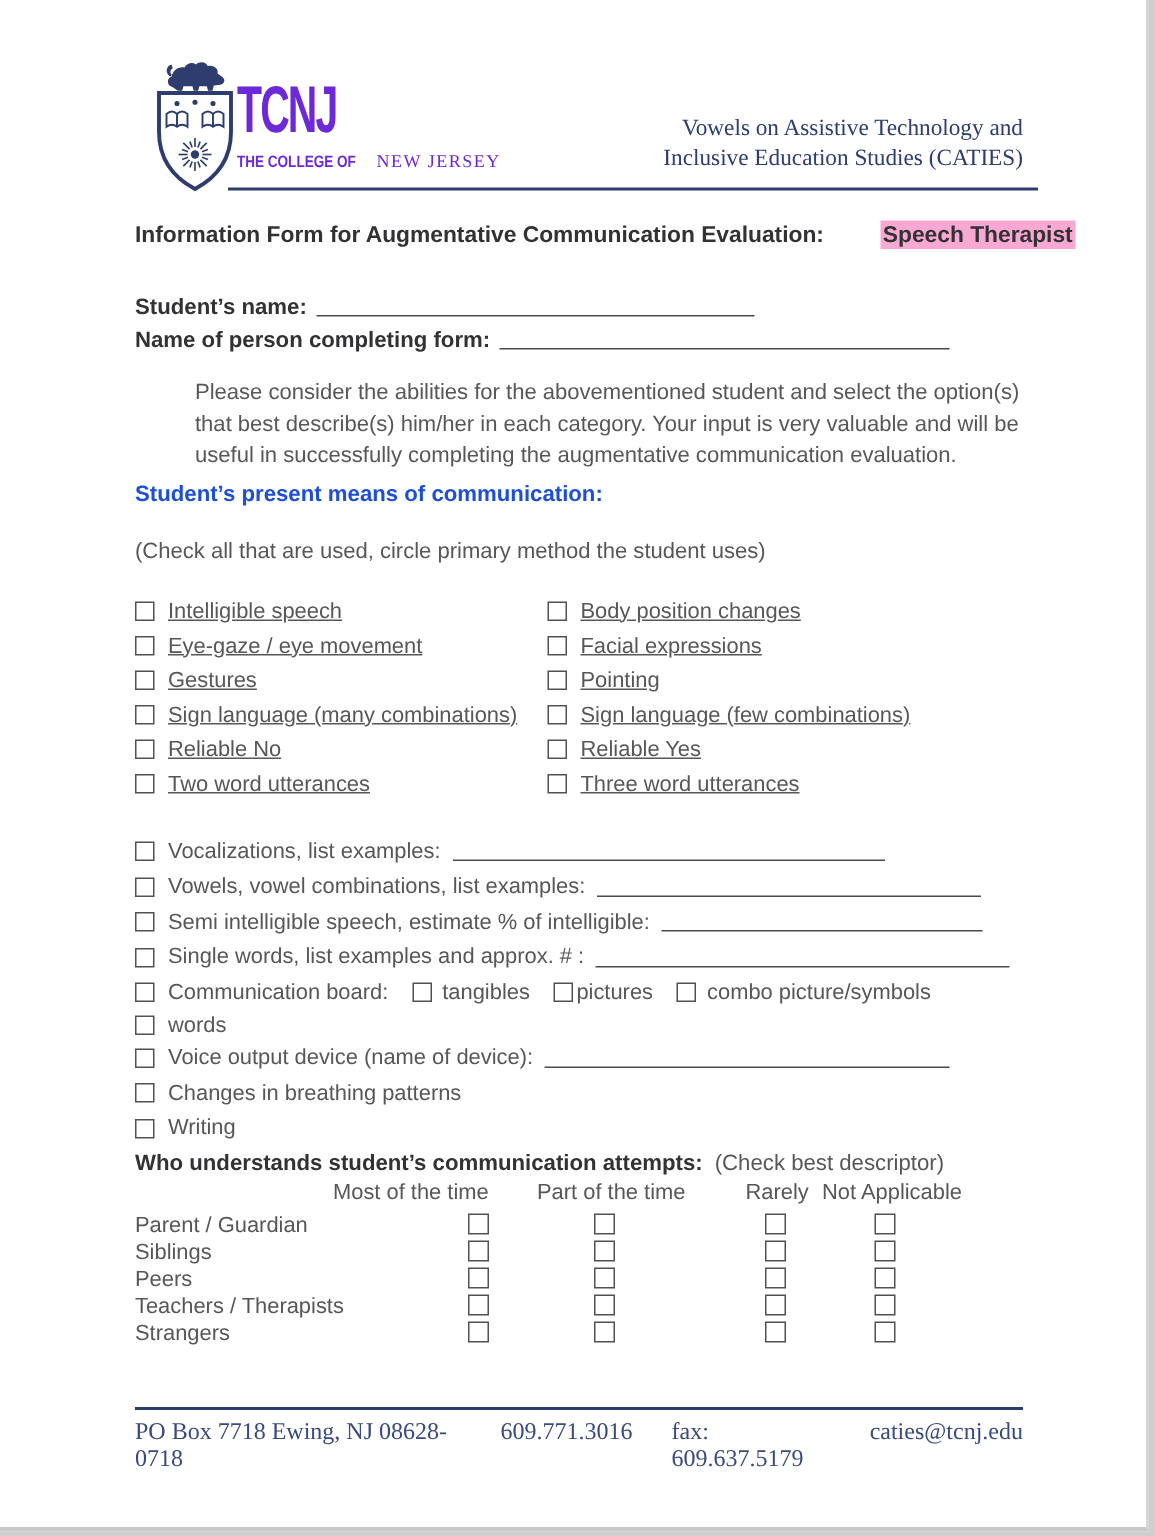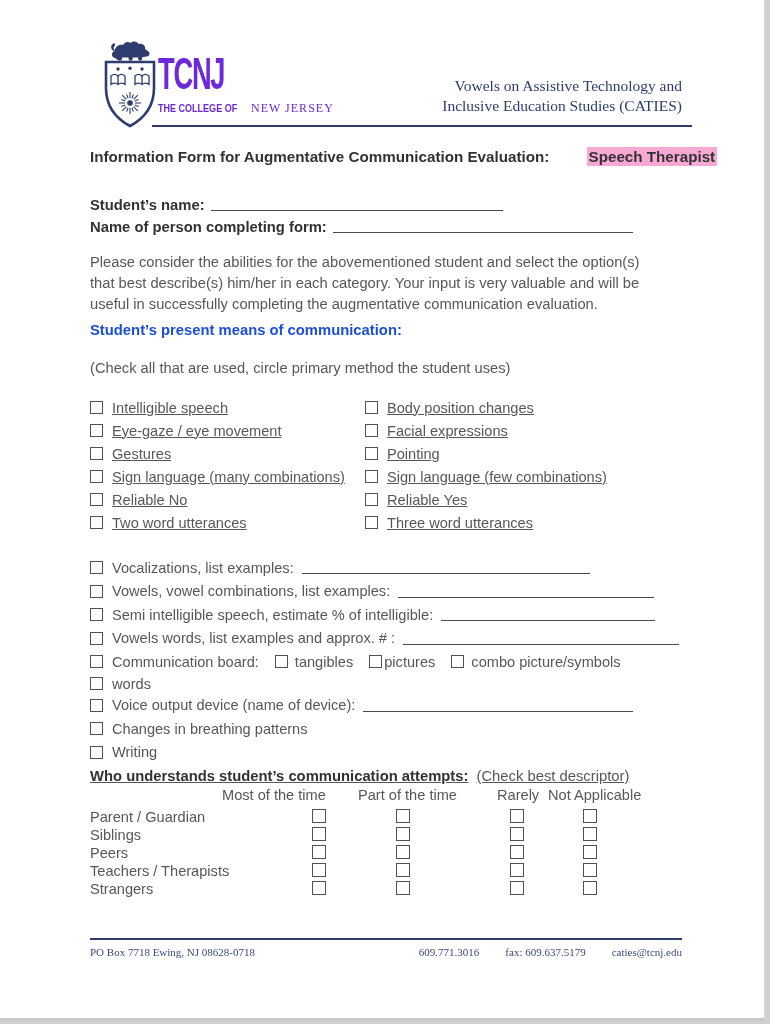--- a/index.html
+++ b/index.html
@@ -30,53 +30,53 @@
   
   .title { top:148px; text-align:center; font-weight:bold; font-size:15.2px; color:#323235; white-space:nowrap; }
   .hl { background:#f9a8d4; padding:1px 2px;margin-left:33px; }
 
   
   .names { top:197px; font-weight:bold; color:#323235; font-size:14.8px; }
   .names .row { height:22px; display:flex; align-items:flex-start; }
   .blank { display:inline-block; border-bottom:1.4px solid #4b4b4e; height:14px; margin-left:6px; }
 
   
-  .intro { top:252px; font-size:14.7px; }
+  .intro { top:252px; font-size:14.7px;margin-left:40px; }
   .intro span { display:block; line-height:21px; }
 
   .means-head { top:322px; font-weight:bold; font-size:14.8px; color:#1d4ed8; }
   .means-note { top:360px; font-size:14.7px; }
 
   
   .grid { top:396px; display:grid; grid-template-columns:275px 1fr;text-decoration:underline; }
   .ck-row { height:23px; display:flex; align-items:center; font-size:14.6px; }
   .cb { width:13px; height:13px; border:1.7px solid #515154; background:#fff; flex:0 0 13px; margin-right:9px; }
   .full-items { top:556px; }
   .full-items .ck-row { height:23.5px; }
   .full-items .ck-row.wrapline { height:20px; }
   .fblank { display:inline-block; border-bottom:1.4px solid #4b4b4e; height:13px; margin-left:8px; }
   .opt { display:flex; align-items:center; margin-left:16px; }
   .opt.tight .cb { margin-right:2px; }
   .opt .cb { margin-right:7px; }
 
   
-  .who { top:768px; font-size:14.6px;text-decoration:underline; }
+  .who { top:768px; font-size:14.6px; }
   .who-head { font-size:14.8px; }
   .who-head b { color:#323235; }
   .who-note { margin-left:8px; }
   .who-table { position:relative; height:112px; margin-top:3px; }
   .col-hdr { position:absolute; top:0; white-space:nowrap; }
   .who-row { position:absolute; left:0; right:0; height:18px; }
   .who-row .rlabel { position:absolute; left:0; top:1px; }
   .tcb { position:absolute; width:14px; height:14px; border:1.7px solid #515154; background:#fff; top:1px; }
   .c1 { left:222px; } .c2 { left:306px; } .c3 { left:420px; } .c4 { left:493px; }
 
   
   .footer-rule { top:938px; border-top:2.5px solid #2e3d6e; }
-  .footer { top:946px; font-family:"Liberation Serif", serif; font-size:11px; color:#3a4a7d; display:flex; align-items:baseline; }
+  .footer { top:946px; font-family:"Liberation Serif", serif; font-size:16px; color:#3a4a7d; display:flex; align-items:baseline; }
   .footer .sp { margin-left:26px; }
   .footer .addr { flex:1 1 auto; }
 </style>
 </head>
 <body>
 
 <div class="page">
 
   <div class="abs header">
     <div class="logo-wrap">
@@ -220,21 +220,21 @@
       <span>Vowels, vowel combinations, list examples:</span>
       <span class="fblank" style="width:256px"></span>
     </div>
     <div class="ck-row">
       <span class="cb"></span>
       <span>Semi intelligible speech, estimate % of intelligible:</span>
       <span class="fblank" style="width:214px"></span>
     </div>
     <div class="ck-row">
       <span class="cb"></span>
-      <span>Vowels words, list examples and approx. # :</span>
+      <span>Single words, list examples and approx. # :</span>
       <span class="fblank" style="width:276px"></span>
     </div>
     <div class="ck-row">
       <span class="cb"></span>
       <span>Communication board:</span>
       <span class="opt">
           <span class="cb"></span>
           <span>tangibles</span>
         </span>
       <span class="opt tight">

